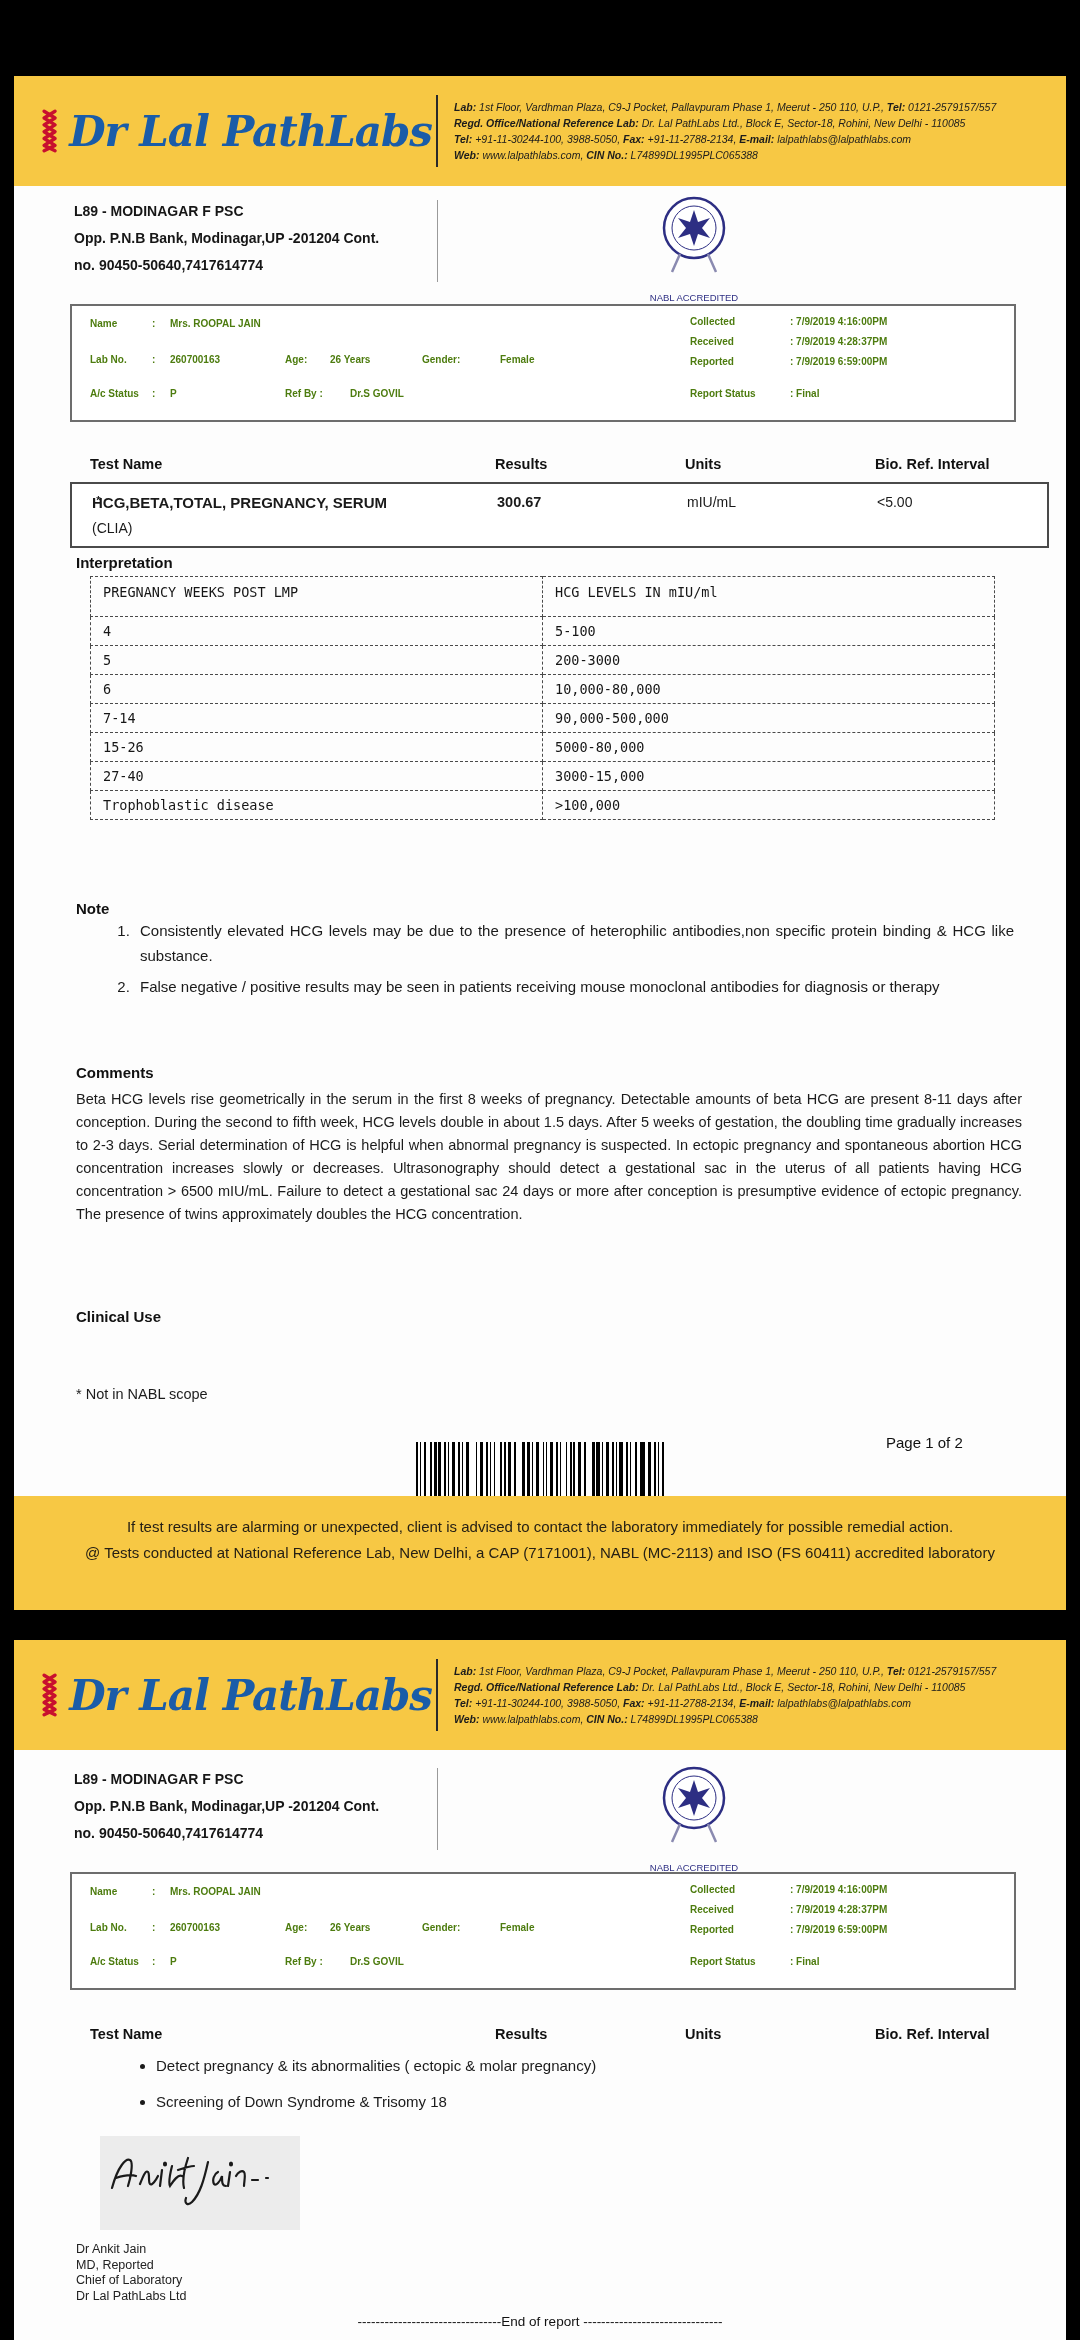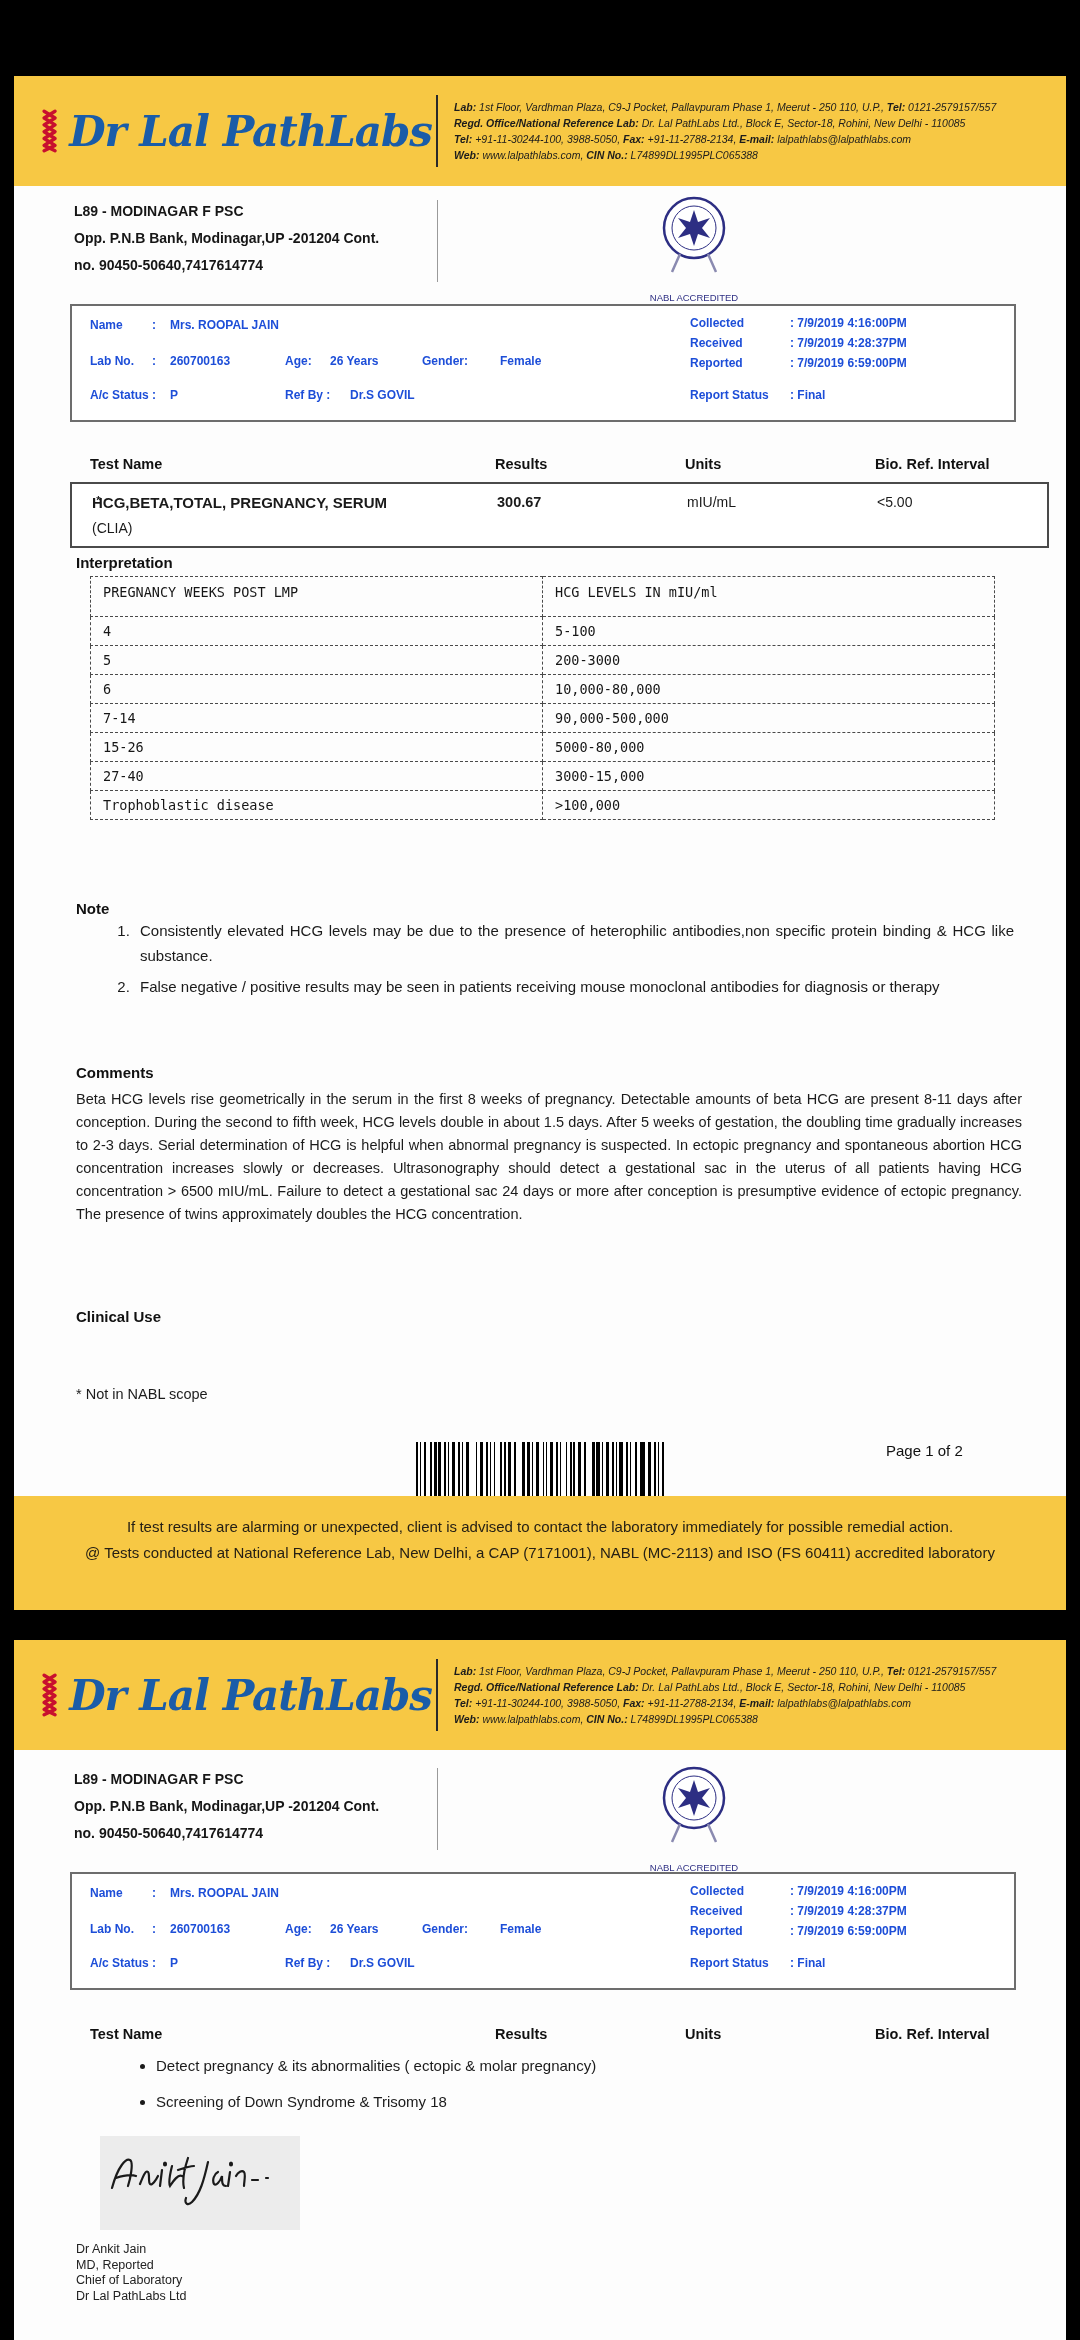--- a/index.html
+++ b/index.html
@@ -28,21 +28,21 @@
 
   
   .loc-block{font-weight:bold;font-size:14px;line-height:27px;color:#161616;}
   .loc-divider{width:1px;background:#9a9a9a;}
   .nabl-wrap{text-align:center;color:#2D2E83;}
   .nabl-text{font-size:9.5px;font-weight:normal;line-height:11px;margin-top:10px;}
 
   
   .patient-box{
     width:942px;height:114px;border:2px solid #6d6d6d;background:#fff;position:absolute;
-    font-size:12px;font-weight:bold;color:#1d4ed8;
+    font-size:10px;font-weight:bold;color:#4d7c0f;
   }
   .patient-box span{position:absolute;white-space:nowrap;}
 
   
   .res-headers{left:56px;width:975px;height:22px;font-size:14.5px;font-weight:bold;color:#111;}
   .res-headers span{position:absolute;white-space:nowrap;}
   .res-box{
     left:56px;width:975px;height:62px;border:2px solid #4a4a4a;background:#fff;
   }
   .res-box span{position:absolute;white-space:nowrap;}
@@ -61,21 +61,21 @@
   .interp th{padding:7px 12px 16px 12px;}
   .interp td{padding:6px 12px;}
   .interp .c1{width:44%;}
 
   
   .note-list{margin:0;padding-left:58px;width:880px;}
   .note-list li{font-size:15px;line-height:25px;text-align:justify;margin-bottom:6px;padding-left:6px;}
   .comments-body{width:946px;font-size:14.5px;line-height:23px;text-align:justify;color:#1b1b1b;}
 
   .small-note{font-size:14.5px;color:#1b1b1b;}
-  .page-num{font-size:15px;color:#111;margin-top:8px;}
+  .page-num{font-size:15px;color:#111;}
 
   
   .barcode{
     width:248px;height:54px;
     background:
       repeating-linear-gradient(90deg, transparent 0 10px, #fff 10px 12px, transparent 12px 19px, #000 19px 21px, transparent 21px 23px),
       repeating-linear-gradient(90deg, #000 0 2px, #fff 2px 4px, #000 4px 5px, #fff 5px 8px, #000 8px 11px, #fff 11px 14px);
   }
 
   
@@ -329,13 +329,14 @@
   </div>
 
   <div class="abs doctor-block" style="top:602px;left:62px;">
 
   <div>Dr Ankit Jain</div>
       <div>MD, Reported</div>
       <div>Chief of Laboratory</div>
       <div>Dr Lal PathLabs Ltd</div>
     </div>
 
+  <div class="abs end-line" style="top:674px;left:0px;">--------------------------------End of report -------------------------------</div>
 </div>
 
 </body></html>

